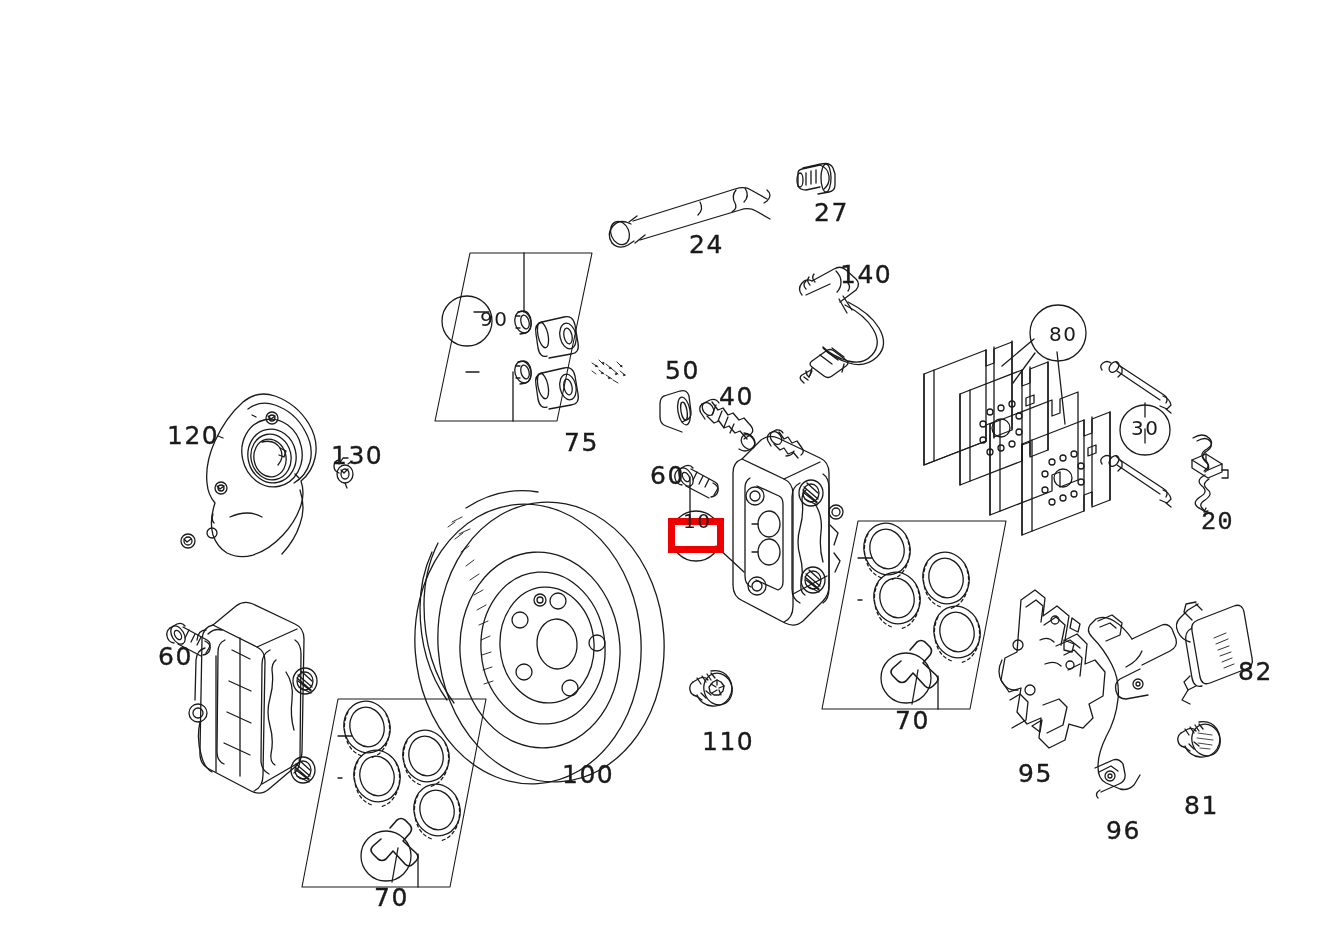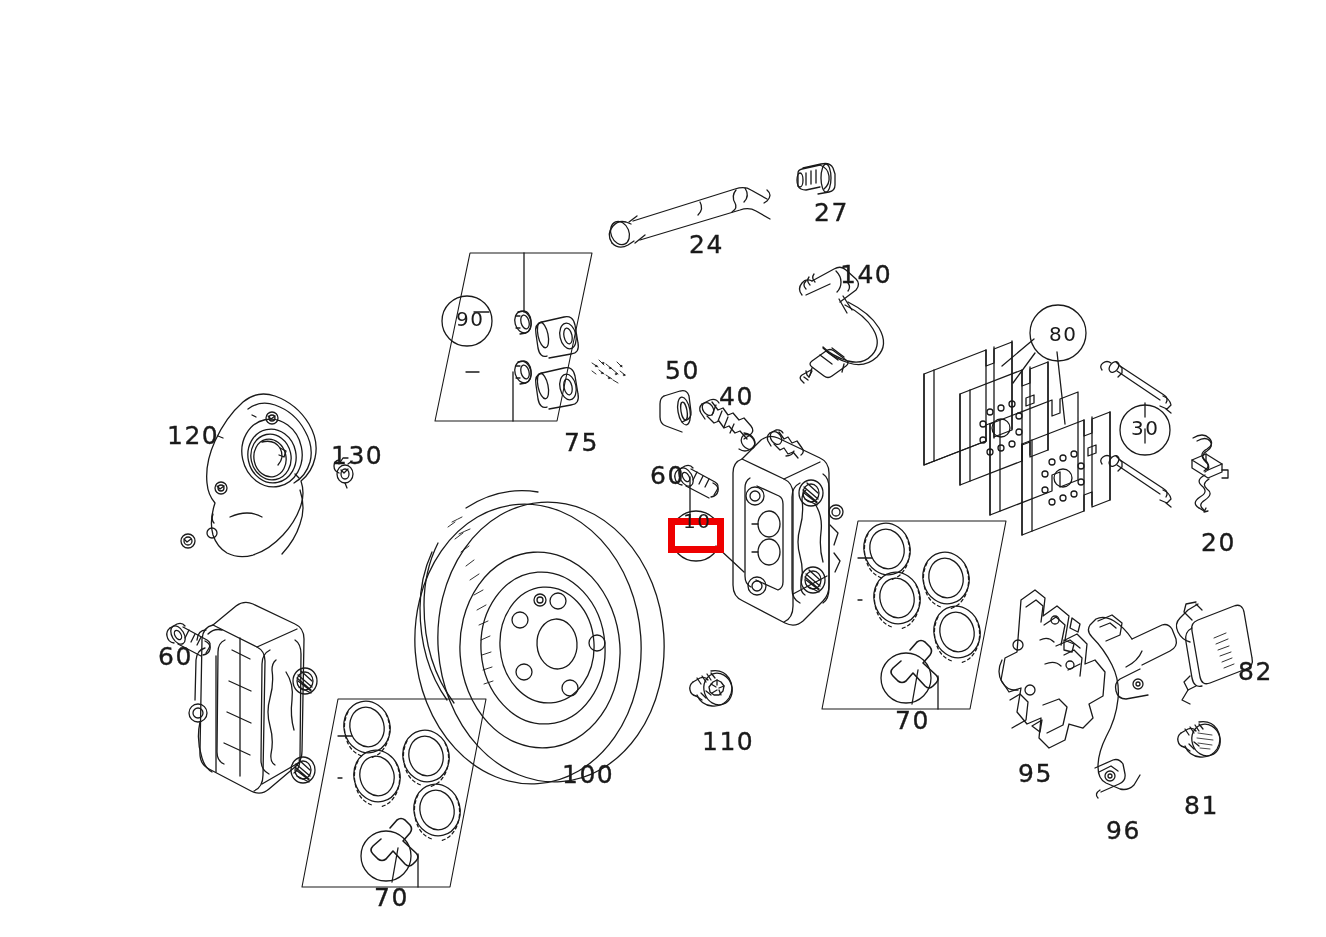--- a/index.html
+++ b/index.html
@@ -594,27 +594,27 @@
           <path d="M1198 733 l14 2 M1197 738 l16 2 M1198 743 l14 2 M1200 748 l10 1"></path>
         </g>
       </g>
 
     </g>
   </svg>
 
   <div class="part-label" style="left:689px; top:232px;">24</div>
   <div class="part-label" style="left:814px; top:200px;">27</div>
   <div class="part-label" style="left:840px; top:262px;">140</div>
-  <div class="callout-label" style="left:456px; top:309px;">90</div>
+  <div class="callout-label" style="left:456px; top:309px;padding-left:24px;">90</div>
   <div class="part-label" style="left:564px; top:389px;margin-top:41px;">75</div>
   <div class="part-label" style="left:665px; top:358px;">50</div>
   <div class="part-label" style="left:719px; top:384px;">40</div>
   <div class="callout-label" style="left:1049px; top:324px;text-align:center;">80</div>
   <div class="callout-label" style="left:1131px; top:418px;">30</div>
-  <div class="part-label" style="left:1201px; top:530px;">20</div>
+  <div class="part-label" style="left:1201px; top:510px;font-family:Liberation Mono, monospace;">20</div>
   <div class="part-label" style="left:167px; top:423px;">120</div>
   <div class="part-label" style="left:331px; top:443px;">130</div>
   <div class="part-label" style="left:650px; top:463px;">60</div>
   <div class="part-label" style="left:158px; top:644px;">60</div>
   <div class="part-label" style="left:562px; top:762px;">100</div>
   <div class="part-label" style="left:702px; top:729px;">110</div>
   <div class="part-label" style="left:895px; top:708px;">70</div>
   <div class="part-label" style="left:374px; top:885px;">70</div>
   <div class="part-label" style="left:1018px; top:761px;">95</div>
   <div class="part-label" style="left:1106px; top:818px;">96</div>

